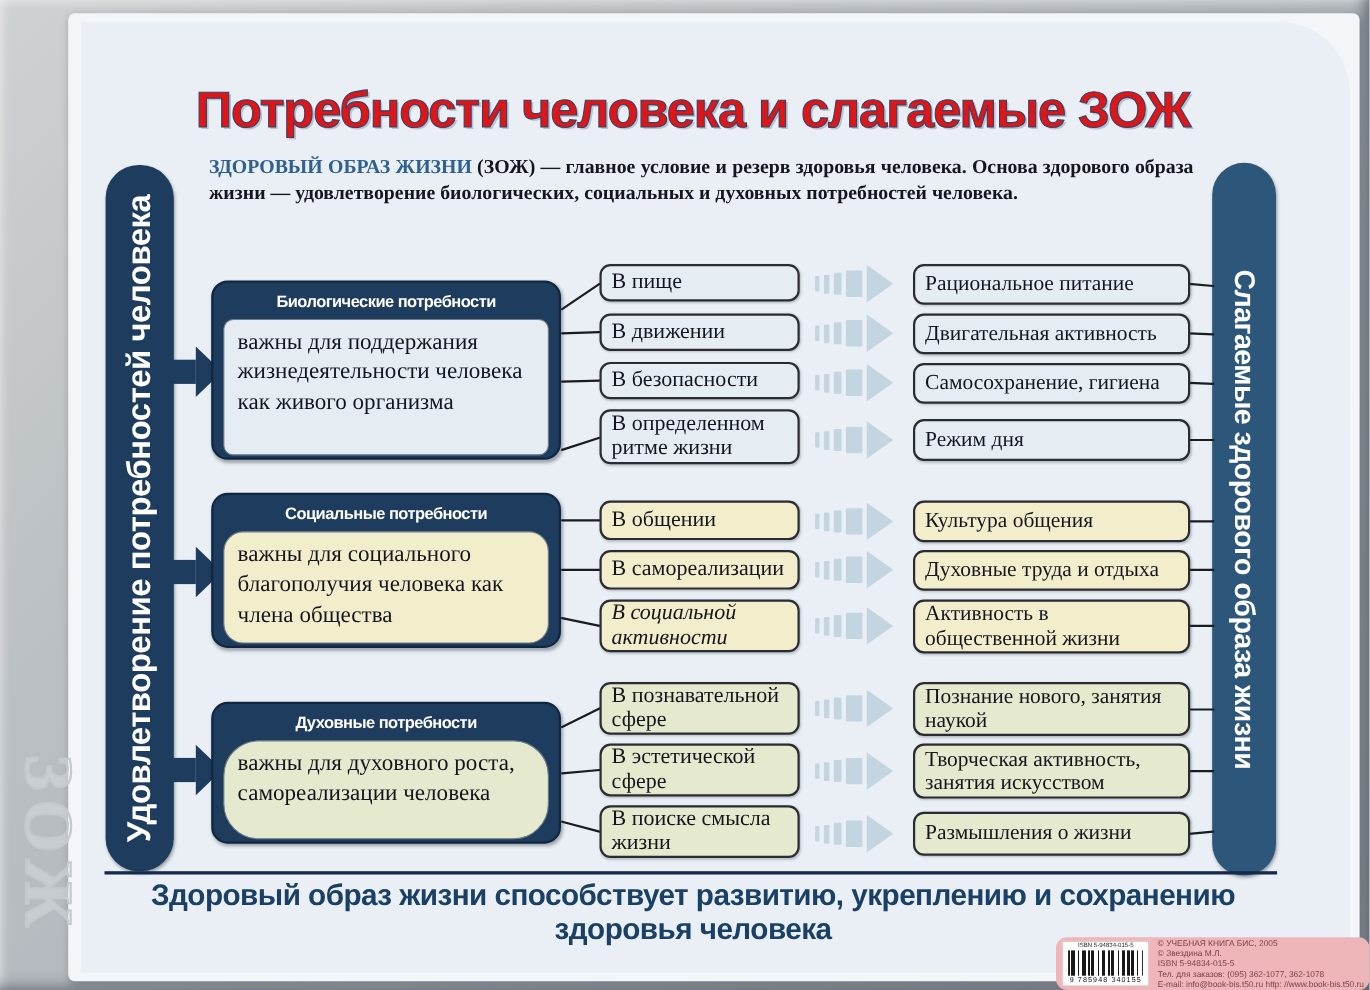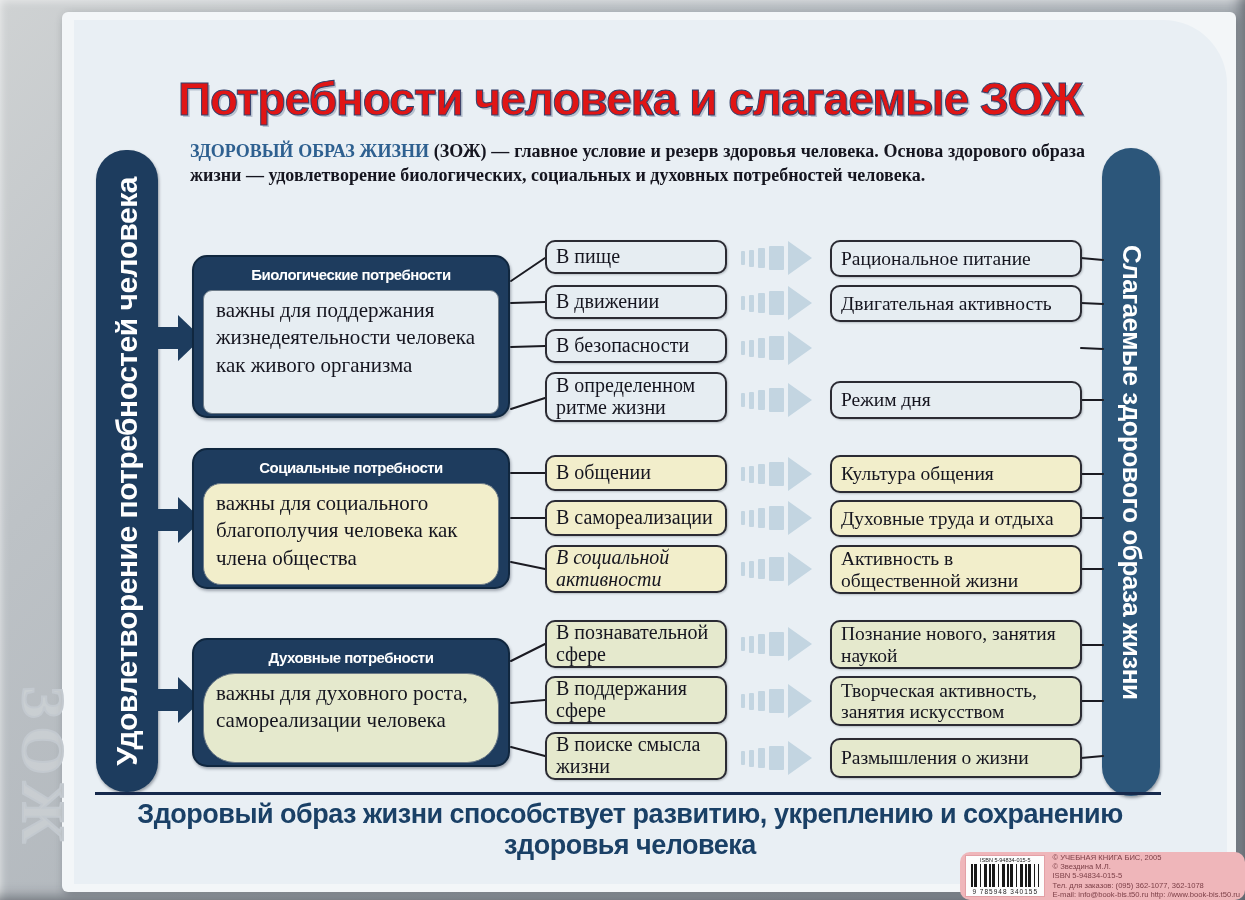--- a/index.html
+++ b/index.html
@@ -131,40 +131,41 @@
     <div class="cat-title">Биологические потребности</div>
     <div class="cat-body bg-blue" style="height:110px;">важны для поддержания жизнедеятельности человека как живого организма</div>
   </div>
   <div class="sbox need bg-blue" style="top:240px;height:34px;">В пище</div>
   <div class="sbox need bg-blue" style="top:285px;height:34px;">В движении</div>
   <div class="sbox need bg-blue" style="top:329px;height:34px;">В безопасности</div>
   <div class="sbox need bg-blue" style="top:372px;height:50px;">В определенном ритме жизни</div>
 
   <div class="sbox comp bg-blue" style="top:240px;height:37px;">Рациональное питание</div>
   <div class="sbox comp bg-blue" style="top:285px;height:37px;">Двигательная активность</div>
+  <div class="sbox comp bg-blue" style="top:330px;height:37px;">Самосохранение, гигиена</div>
   <div class="sbox comp bg-blue" style="top:381px;height:38px;">Режим дня</div>
 
   <div class="cat" style="top:448px;height:141px;">
     <div class="cat-title">Социальные потребности</div>
     <div class="cat-body bg-cream" style="height:88px;border-radius:18px;">важны для социального благополучия человека как члена общества</div>
   </div>
   <div class="sbox need bg-cream" style="top:455px;height:36px;">В общении</div>
   <div class="sbox need bg-cream" style="top:500px;height:36px;">В самореализации</div>
   <div class="sbox need bg-cream" style="top:545px;height:48px;font-style:italic;">В социальной активности</div>
 
   <div class="sbox comp bg-cream" style="top:455px;height:38px;">Культура общения</div>
   <div class="sbox comp bg-cream" style="top:500px;height:37px;">Духовные труда и отдыха</div>
   <div class="sbox comp bg-cream" style="top:545px;height:49px;">Активность в общественной жизни</div>
 
   <div class="cat" style="top:638px;height:129px;">
     <div class="cat-title">Духовные потребности</div>
     <div class="cat-body bg-green" style="height:76px;">важны для духовного роста, самореализации человека</div>
   </div>
   <div class="sbox need bg-green" style="top:620px;height:48px;">В познавательной сфере</div>
-  <div class="sbox need bg-green" style="top:676px;height:48px;">В поддержания сфере</div>
+  <div class="sbox need bg-green" style="top:676px;height:48px;">В эстетической сфере</div>
   <div class="sbox need bg-green" style="top:732px;height:48px;">В поиске смысла жизни</div>
 
   <div class="sbox comp bg-green" style="top:620px;height:49px;">Познание нового, занятия наукой</div>
   <div class="sbox comp bg-green" style="top:676px;height:50px;">Творческая активность, занятия искусством</div>
   <div class="sbox comp bg-green" style="top:738px;height:40px;">Размышления о жизни</div>
 
   <div class="darrow" style="top:241px;">
       <span class="d d1"></span>
       <span class="d d2"></span>
       <span class="d d3"></span>

